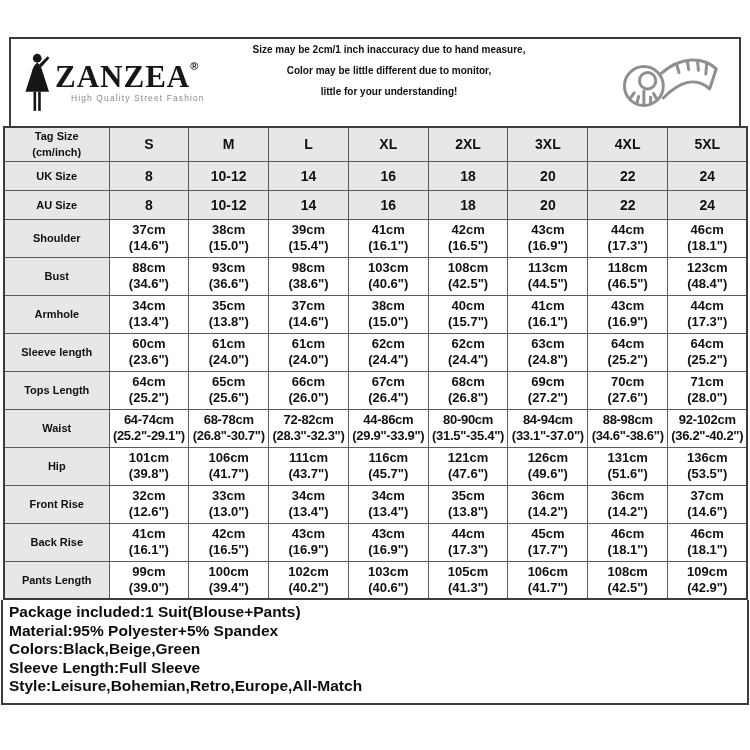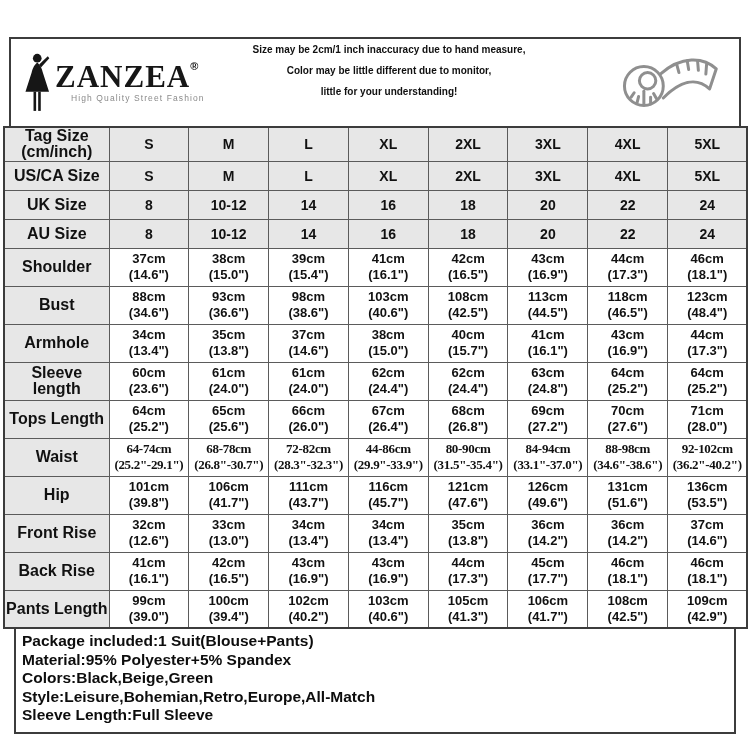--- a/index.html
+++ b/index.html
@@ -23,30 +23,30 @@
     color: #101010; padding-right: 6px; }
   .tape { width: 138px; display: flex; justify-content: center; align-items: center; }
 
   
   table.size-table { border-collapse: collapse; table-layout: fixed; width: 744px;
     margin: 0 3px; border: 2px solid #3c3c3c; }
   .size-table col.c-label { width: 105px; }
   .size-table col.c-data { width: 79.8px; }
   .size-table th, .size-table td { border: 1px solid #5b5b5b; text-align: center;
     vertical-align: middle; padding: 0 1px; }
-  .size-table th { background: #e7e7e7; font-weight: 700; font-size: 16px; line-height: 16px; }
+  .size-table th { background: #e7e7e7; font-weight: 700; font-size: 11px; line-height: 16px; }
   tr.size-row td { background: #e7e7e7; font-weight: 700; font-size: 14px; height: 29px; }
   tr.size-row.tall td, tr.size-row.tall th { height: 34px; }
   tr.meas-row td { background: #ffffff; font-weight: 600; font-size: 13px; line-height: 16px;
     height: 38px; white-space: nowrap; }
   tr.meas-row th { height: 38px; }
-  td.long { font-size: 11.6px; letter-spacing: -0.3px; font-family: Liberation Serif, serif; }
+  td.long { font-size: 11.6px; letter-spacing: -0.3px; }
 
   
-  .footer-box { margin: 0 14px; border: 2px solid #3c3c3c; border-top: none;
+  .footer-box { margin: 0 1px; border: 2px solid #3c3c3c; border-top: none;
     padding: 3px 6px 7px 6px; }
   .footer-line { font-size: 15.5px; font-weight: 600; line-height: 18.6px; color: #0d0d0d; }
 </style>
 </head>
 <body>
 
 <div class="sheet">
 
   <div class="header-box">
     <div class="logo">
@@ -112,33 +112,20 @@
           <td>M</td>
           <td>L</td>
           <td>XL</td>
           <td>2XL</td>
           <td>3XL</td>
           <td>4XL</td>
           <td>5XL</td>
         </tr>
         <tr class="size-row">
           <th>
-            <div>US/CA Size</div>
-          </th>
-          <td>S</td>
-          <td>M</td>
-          <td>L</td>
-          <td>XL</td>
-          <td>2XL</td>
-          <td>3XL</td>
-          <td>4XL</td>
-          <td>5XL</td>
-        </tr>
-        <tr class="size-row">
-          <th>
             <div>UK Size</div>
           </th>
           <td>8</td>
           <td>10-12</td>
           <td>14</td>
           <td>16</td>
           <td>18</td>
           <td>20</td>
           <td>22</td>
           <td>24</td>
@@ -506,17 +493,17 @@
             <div>(42.9")</div>
           </td>
         </tr>
       </tbody>
   </table>
 
   <div class="footer-box">
       <div class="footer-line">Package included:1 Suit(Blouse+Pants)</div>
       <div class="footer-line">Material:95% Polyester+5% Spandex</div>
       <div class="footer-line">Colors:Black,Beige,Green</div>
+      <div class="footer-line">Sleeve Length:Full Sleeve</div>
       <div class="footer-line">Style:Leisure,Bohemian,Retro,Europe,All-Match</div>
-      <div class="footer-line">Sleeve Length:Full Sleeve</div>
     </div>
 
 </div>
 
 </body></html>

